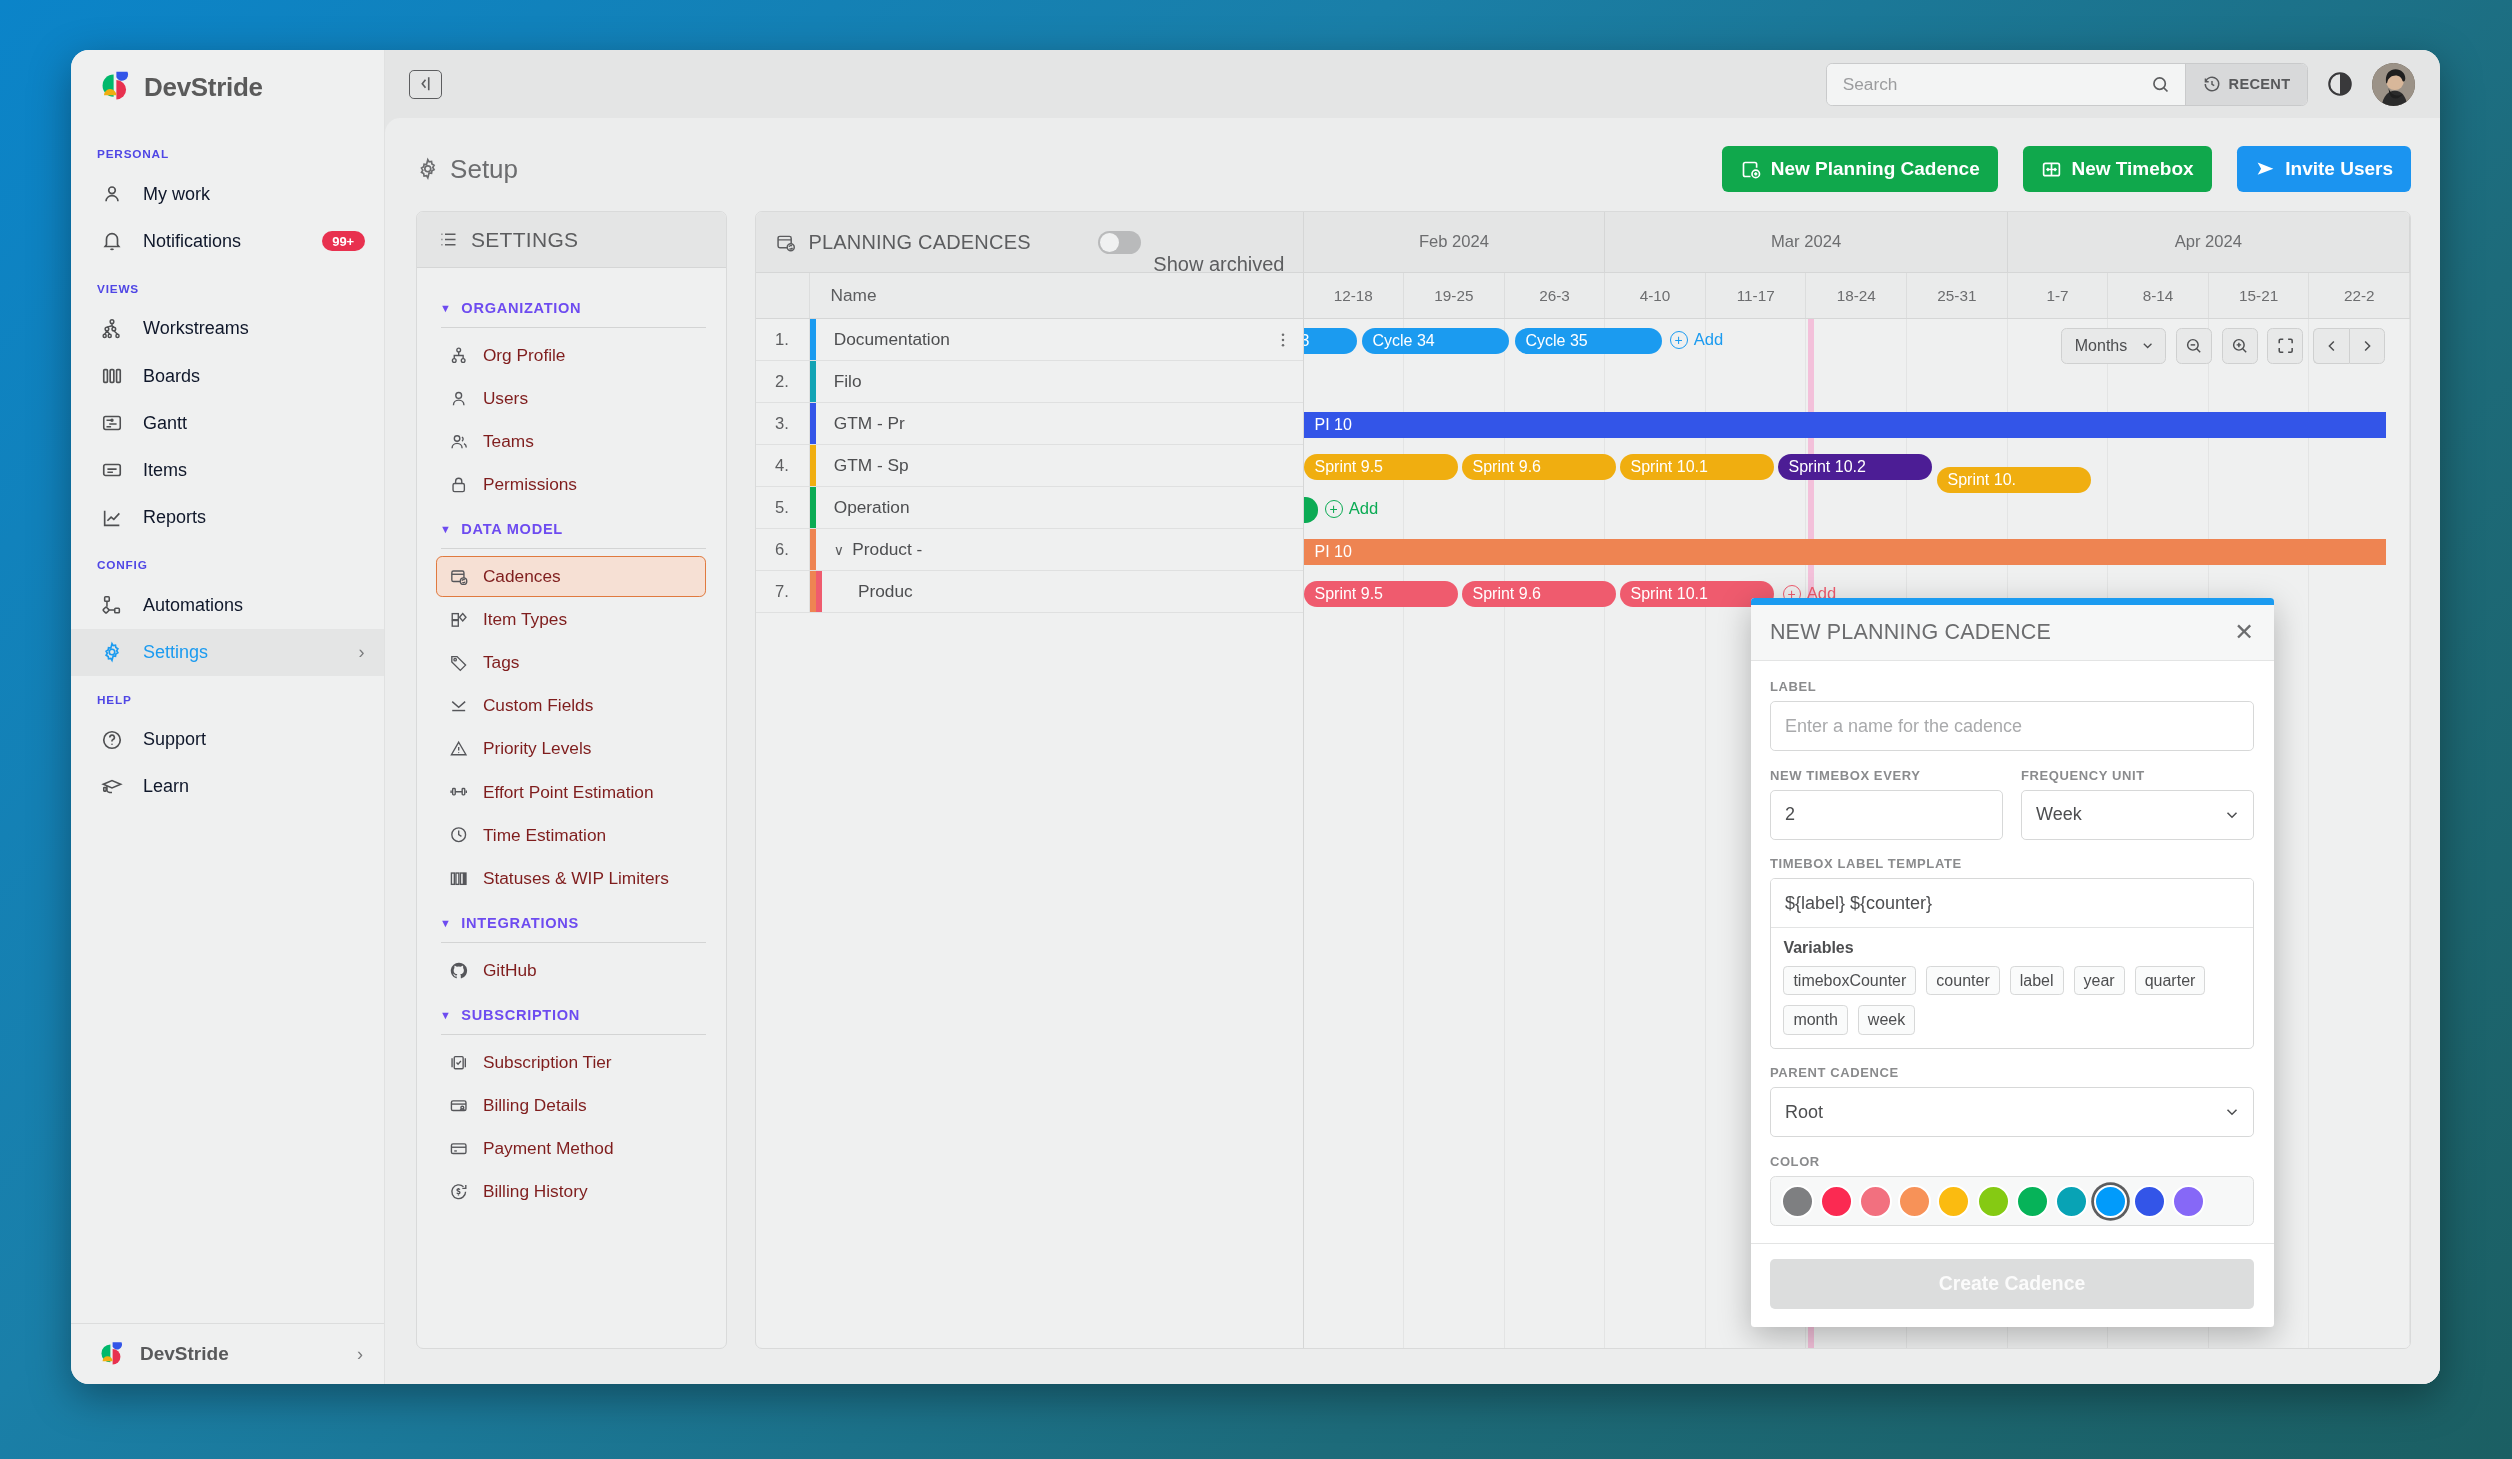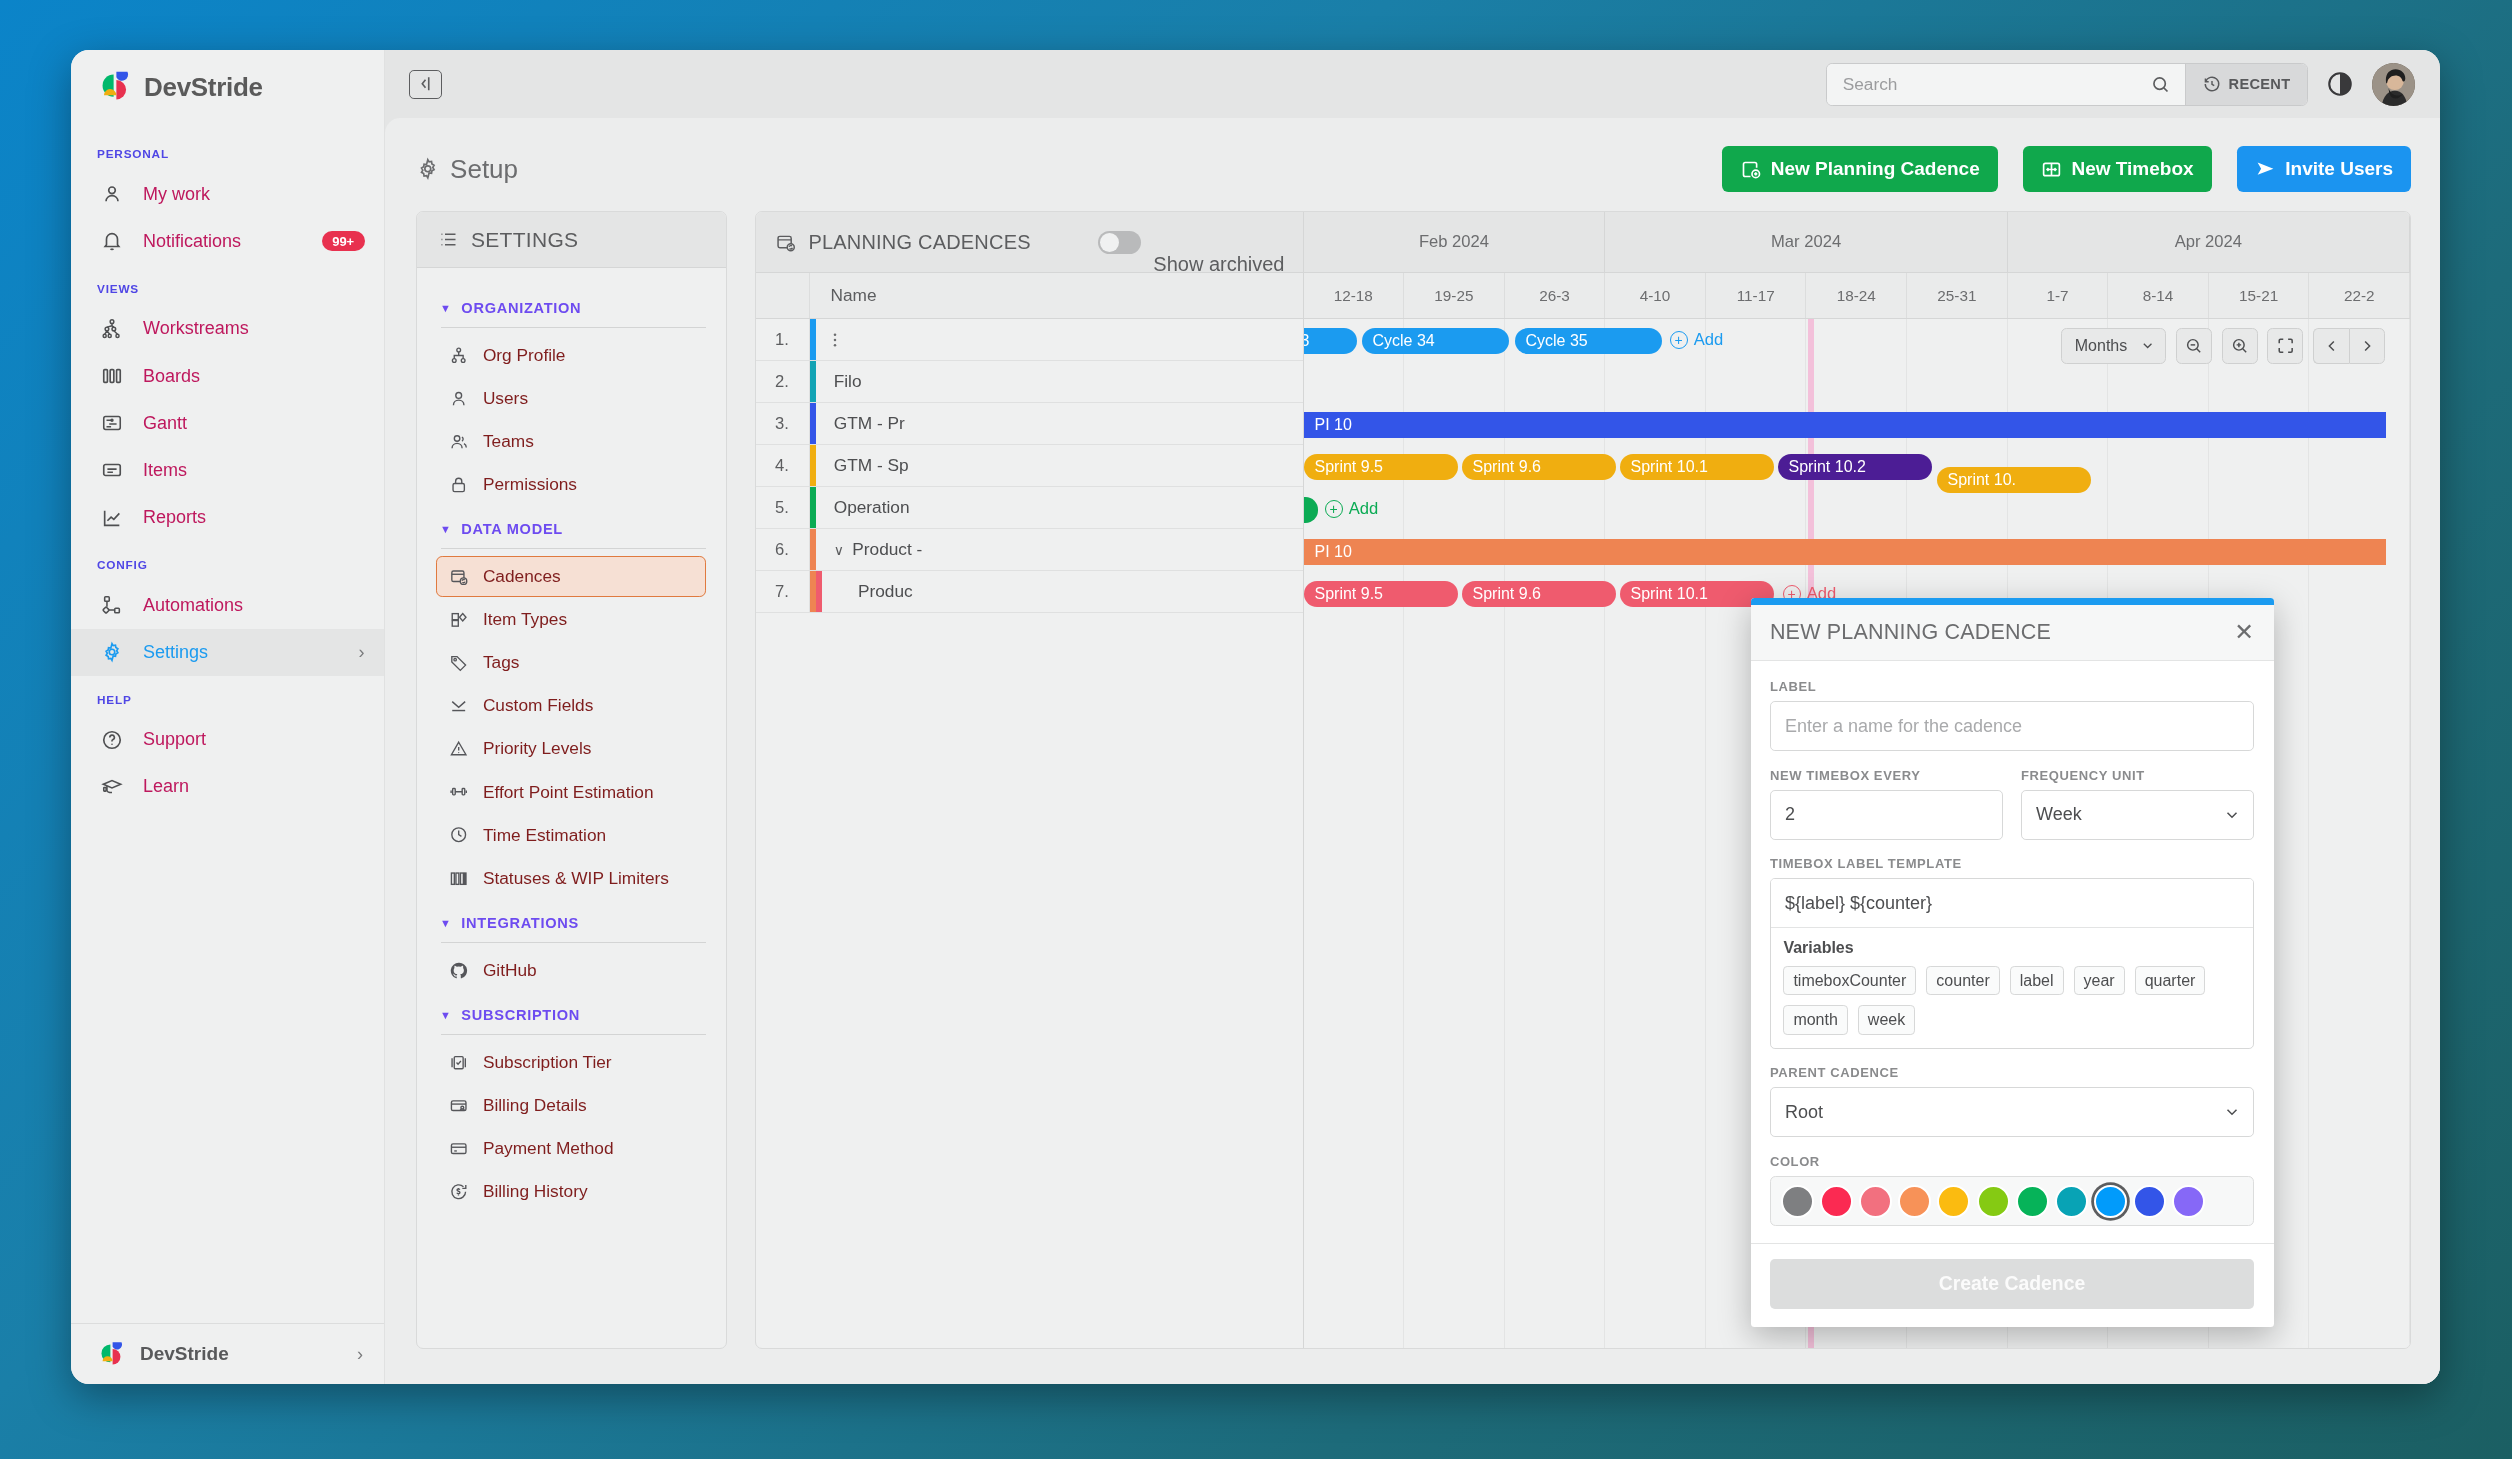--- a/index.html
+++ b/index.html
@@ -41,21 +41,21 @@
   .nav-section-label {
     color: #4f46e5; font-size: 11.8px; font-weight: bold;
     letter-spacing: 0.8px; padding: 16.6px 0 9.7px 26px;
   }
   .nav-item {
     display: flex; align-items: center; gap: 19.4px;
     padding: 11.8px 19.4px 11.8px 29px; cursor: pointer;
     position: relative;
   }
   .nav-item .ico { width: 23.6px; height: 23.6px; flex: none; color: #4f5052; display:flex;align-items:center;justify-content:center;}
-  .nav-item .lbl { font-size: 18px; color: #be185d; flex: 1; }
+  .nav-item .lbl { font-size: 18px; color: #0f172a; flex: 1; }
   .nav-item.active { background: #e4e5e5; }
   .nav-item.active .lbl { color: #1b9bf0; }
   .nav-item.active .ico { color: #1b9bf0; }
   .badge-pill {
     background: #e8314f; color: #fff; font-size: 13px; font-weight: bold;
     border-radius: 693px; padding: 3.5px 10.4px; line-height: 1;
   }
   .chev-right { color: #7a7b7d; font-size: 18px; }
   .sidebar-footer {
     border-top: 0.7px solid #dcdddd;
@@ -819,20 +819,23 @@
                 <div class="week-cell">15-21</div>
                 <div class="week-cell">22-2</div>
               </div>
           </div>
 
           <div class="cad-body">
             <div class="rows-left" id="rows-left">
                 <div class="crow">
                   <div class="num">1.</div>
                   <div class="colorbar" style="background: rgb(27, 155, 240);"></div>
+                  <div class="nm">
+                    <span>Documentation</span>
+                  </div>
                   <div class="kebab">
                     <svg viewBox="0 0 24 24" width="18" height="18" fill="currentColor">
                       <circle cx="12" cy="5" r="1.7"></circle>
                       <circle cx="12" cy="12" r="1.7"></circle>
                       <circle cx="12" cy="19" r="1.7"></circle>
                     </svg>
                   </div>
                 </div>
                 <div class="crow">
                   <div class="num">2.</div>

